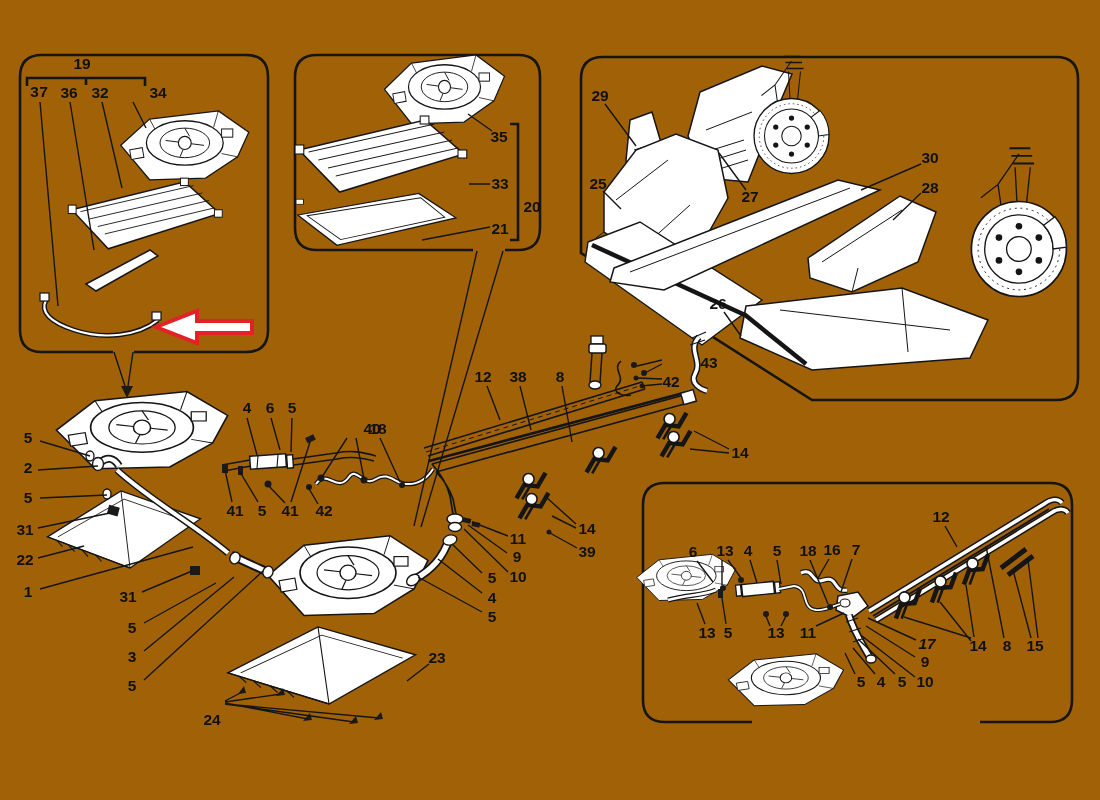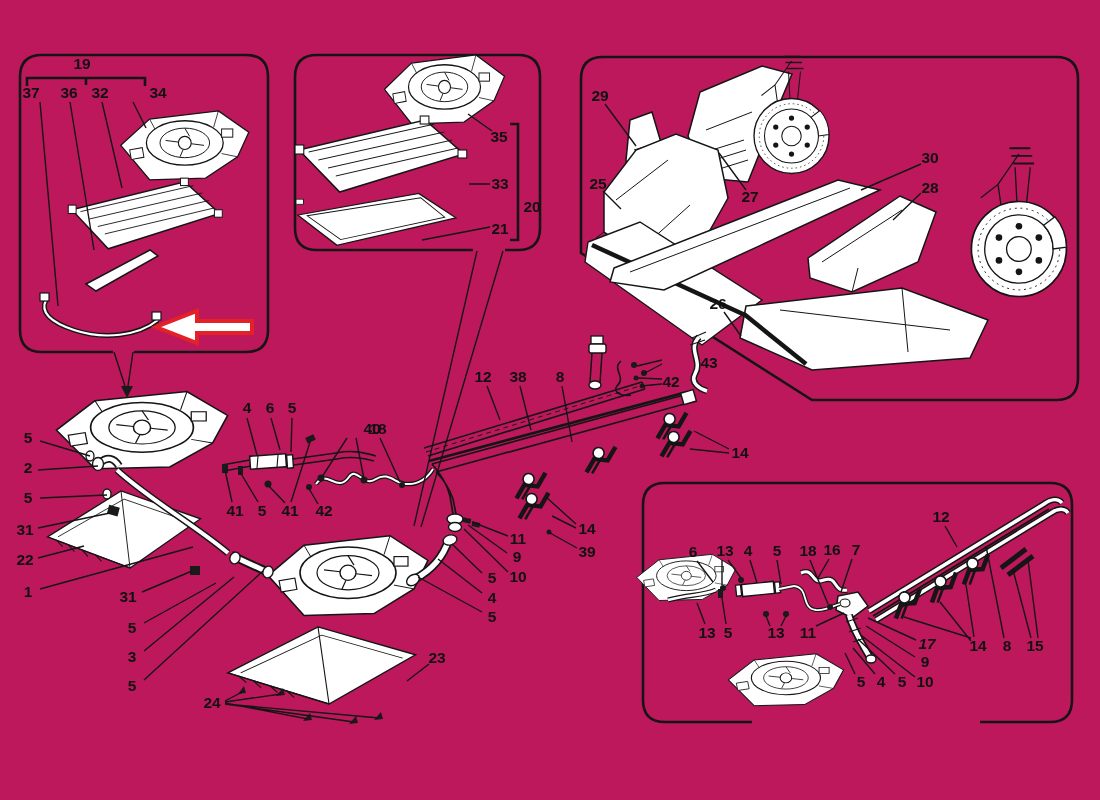--- a/index.html
+++ b/index.html
@@ -1,16 +1,16 @@
 <!DOCTYPE html>
 <html><head>
 <meta charset="utf-8">
 <style>
   html,body{margin:0;padding:0;background:#ffffff;}
-  .stage{position:relative;width:1100px;height:800px;background:#be185d;
+  .stage{position:relative;width:1100px;height:800px;background:#a16207;
          font-family:"Liberation Sans",sans-serif;overflow:hidden;}
   .stage svg{position:absolute;left:0;top:0;}
   #callout-layer{position:absolute;left:0;top:0;width:1100px;height:800px;pointer-events:none;}
   .callout{position:absolute;transform:translate(-50%,-50%);font-weight:bold;
            font-size:15.5px;color:#111;white-space:nowrap;}
   .caption{position:absolute;left:645px;top:703px;width:440px;text-align:center;
            font-weight:bold;font-size:17.5px;line-height:22px;color:#111;}
 </style>
 </head>
 <body>
@@ -286,21 +286,21 @@
     M750,560 L757,583 M777,560 L781,584 M810,560 L828,604 M829,559 L818,578 M852,559 L841,592
     M705,624 L697,603 M726,624 L722,598 M770,626 L766,616 M781,626 L786,616 M816,626 L844,613
     M916,640 L868,618 M915,657 L866,626 M915,677 L862,636
     M855,674 L845,653 M875,674 L853,648 M895,674 L858,639
     M971,638 L904,617 M971,641 L940,602 M974,637 L966,585
     M1004,638 L986,546 M1031,638 L1013,570 M1038,638 L1028,560"></path>
 </svg>
 
 <div id="callout-layer">
       <span class="callout" style="left: 82px; top: 64px;">19</span>
-      <span class="callout" style="left: 31px; top: 93px;">37</span>
+      <span class="callout" style="left: 39px; top: 93px; font-family: Liberation Mono, monospace;">37</span>
       <span class="callout" style="left: 69px; top: 93px;">36</span>
       <span class="callout" style="left: 100px; top: 93px;">32</span>
       <span class="callout" style="left: 132px; top: 93px; margin-left: 26px;">34</span>
       <span class="callout" style="left: 499px; top: 137px;">35</span>
       <span class="callout" style="left: 500px; top: 184px;">33</span>
       <span class="callout" style="left: 532px; top: 172px; margin-top: 35px;">20</span>
       <span class="callout" style="left: 500px; top: 229px;">21</span>
       <span class="callout" style="left: 600px; top: 96px;">29</span>
       <span class="callout" style="left: 598px; top: 184px;">25</span>
       <span class="callout" style="left: 750px; top: 197px;">27</span>
@@ -334,21 +334,21 @@
       <span class="callout" style="left: 518px; top: 539px;">11</span>
       <span class="callout" style="left: 517px; top: 557px;">9</span>
       <span class="callout" style="left: 518px; top: 577px;">10</span>
       <span class="callout" style="left: 492px; top: 578px;">5</span>
       <span class="callout" style="left: 492px; top: 598px;">4</span>
       <span class="callout" style="left: 492px; top: 617px;">5</span>
       <span class="callout" style="left: 587px; top: 529px;">14</span>
       <span class="callout" style="left: 587px; top: 552px;">39</span>
       <span class="callout" style="left: 740px; top: 453px;">14</span>
       <span class="callout" style="left: 437px; top: 658px;">23</span>
-      <span class="callout" style="left: 212px; top: 703px;">24</span>
+      <span class="callout" style="left: 212px; top: 720px;">24</span>
       <span class="callout" style="left: 941px; top: 517px;">12</span>
       <span class="callout" style="left: 693px; top: 552px;">6</span>
       <span class="callout" style="left: 725px; top: 551px;">13</span>
       <span class="callout" style="left: 748px; top: 551px;">4</span>
       <span class="callout" style="left: 777px; top: 551px;">5</span>
       <span class="callout" style="left: 808px; top: 551px;">18</span>
       <span class="callout" style="left: 832px; top: 550px;">16</span>
       <span class="callout" style="left: 856px; top: 550px;">7</span>
       <span class="callout" style="left: 707px; top: 633px;">13</span>
       <span class="callout" style="left: 728px; top: 633px;">5</span>

